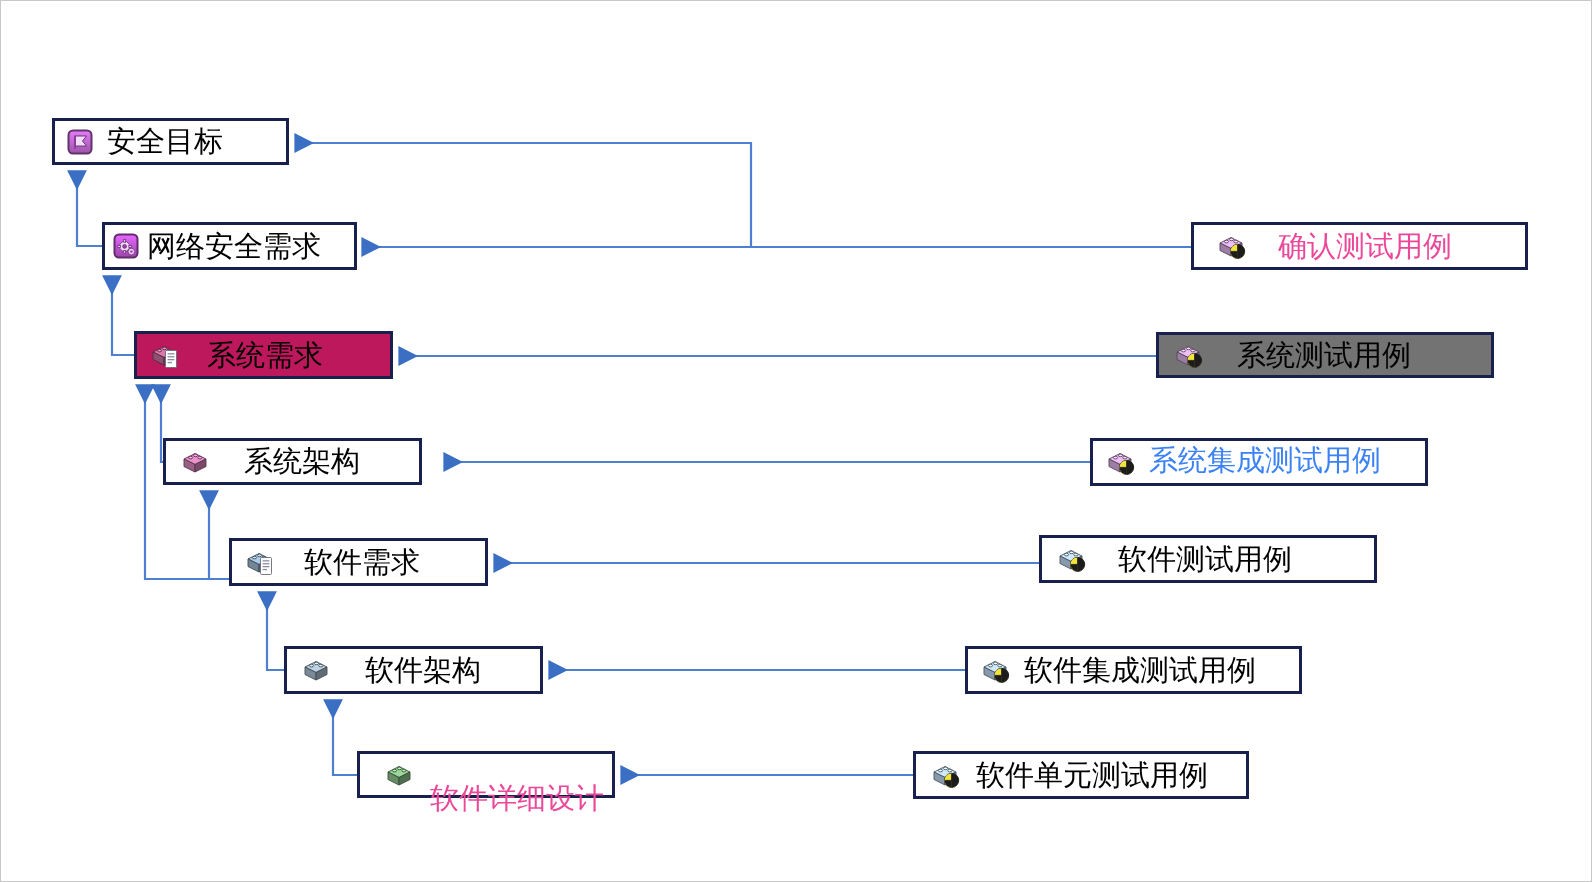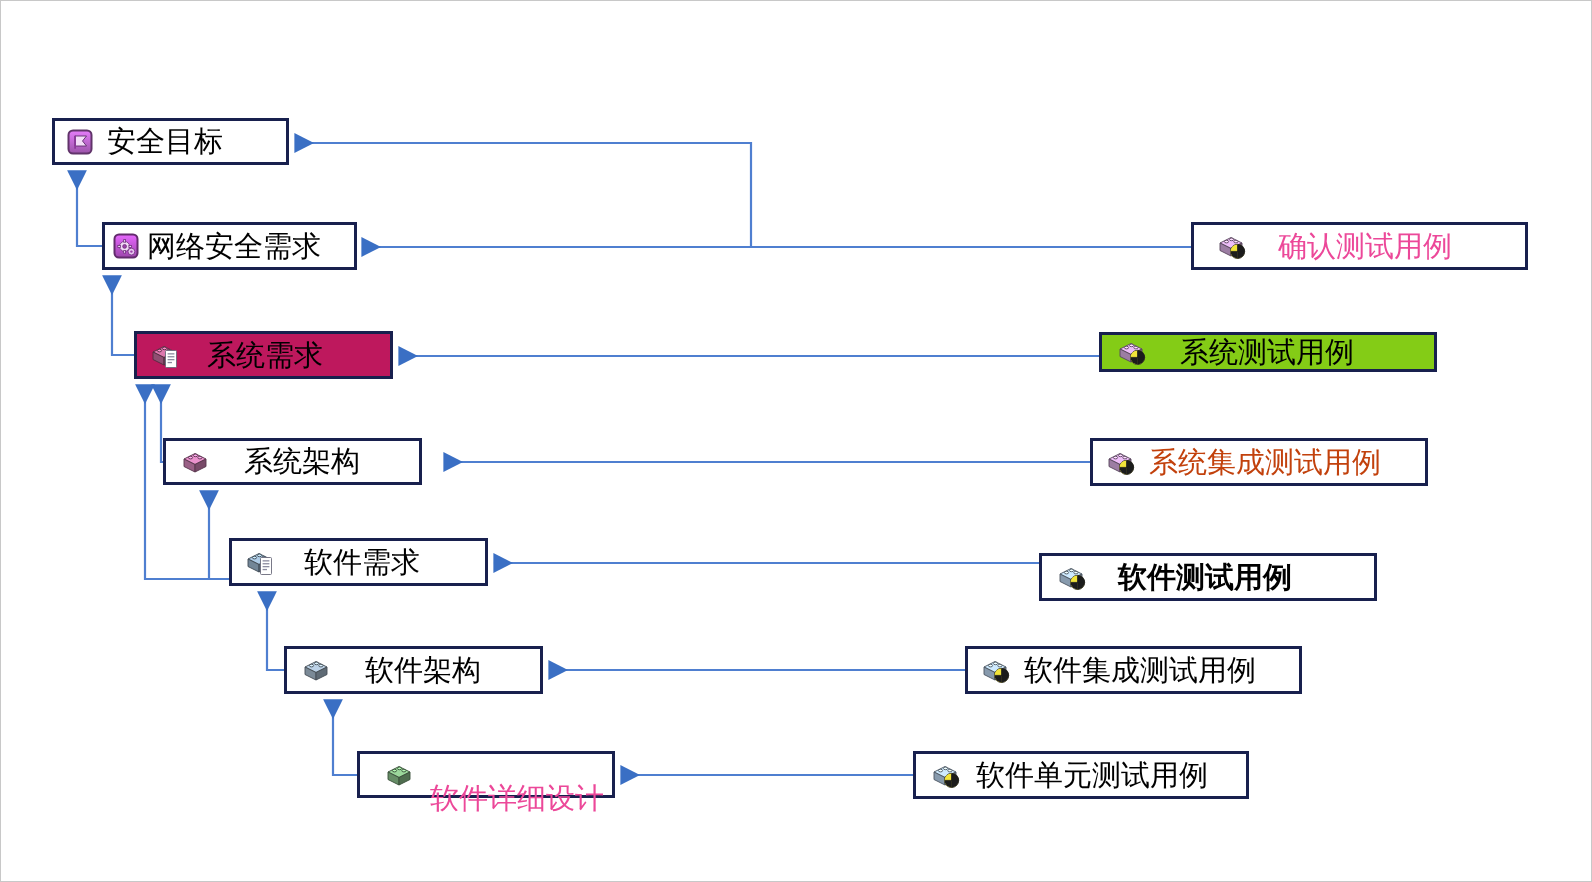--- a/index.html
+++ b/index.html
@@ -240,21 +240,21 @@
             <path d="M7 0 A7 7 0 0 0 7 14 Z" fill="#f2e43a"></path>
             <path d="M7 0 L7 14" stroke="#1c1c1c" stroke-width="0.8"></path>
             <path d="M0 7 L14 7" stroke="#1c1c1c" stroke-width="0.8"></path>
             <path d="M7 7 L14 7 A7 7 0 0 0 7 0 Z" fill="#1c1c1c"></path>
             <path d="M7 7 L0 7 A7 7 0 0 0 7 14 Z" fill="#1c1c1c"></path>
           </g>
         </svg></span>
     <span class="node-label" style="margin-left: 32px; color: #ec4899;">确认测试用例</span>
   </div>
 
-  <div class="node" style="left: 1098px; top: 331px; width: 338px; height: 40px; border-color: rgb(24, 32, 78); background: #84cc16;">
+  <div class="node" style="left: 1155px; top: 331px; width: 338px; height: 46px; border-color: rgb(24, 32, 78); background: #737373;">
     <span class="node-icon" style="margin-left: 14px;"><svg viewBox="0 0 30 30" width="30" height="30">
           <g stroke="#58465c" stroke-width="0.9" stroke-linejoin="round">
             <path d="M4 12 L15 6.5 L26 12 L15 17.5 Z" fill="#eebef9"></path>
             <path d="M4 12 L15 17.5 L15 25 L4 19.5 Z" fill="#9c7da3"></path>
             <path d="M26 12 L15 17.5 L15 25 L26 19.5 Z" fill="#79617e"></path>
             <ellipse cx="10.5" cy="10.6" rx="2.1" ry="1.3" fill="#ffdeff"></ellipse>
             <ellipse cx="15.5" cy="8.4" rx="2.1" ry="1.3" fill="#ffdeff"></ellipse>
             <ellipse cx="19.9" cy="10.6" rx="2.1" ry="1.3" fill="#ffdeff"></ellipse>
           </g>
           <g transform="translate(14.6,13.4)">
@@ -283,24 +283,24 @@
           <g transform="translate(14.6,13.4)">
             <circle cx="7" cy="7" r="7.1" fill="#f2e43a" stroke="#2b2b2b" stroke-width="0.9"></circle>
             <path d="M7 0 A7 7 0 0 1 7 14 Z" fill="#1c1c1c"></path>
             <path d="M7 0 A7 7 0 0 0 7 14 Z" fill="#f2e43a"></path>
             <path d="M7 0 L7 14" stroke="#1c1c1c" stroke-width="0.8"></path>
             <path d="M0 7 L14 7" stroke="#1c1c1c" stroke-width="0.8"></path>
             <path d="M7 7 L14 7 A7 7 0 0 0 7 0 Z" fill="#1c1c1c"></path>
             <path d="M7 7 L0 7 A7 7 0 0 0 7 14 Z" fill="#1c1c1c"></path>
           </g>
         </svg></span>
-    <span class="node-label" style="margin-left: 14px; color: #c2410c;">系统集成测试用例</span>
-  </div>
-
-  <div class="node" style="left: 1038px; top: 552px; width: 338px; height: 48px; border-color: rgb(24, 32, 78); background: rgb(255, 255, 255); font-weight: bold;">
+    <span class="node-label" style="margin-left: 14px; color: #3b82f6; font-family: Liberation Mono, monospace;">系统集成测试用例</span>
+  </div>
+
+  <div class="node" style="left: 1038px; top: 534px; width: 338px; height: 48px; border-color: rgb(24, 32, 78); background: rgb(255, 255, 255);">
     <span class="node-icon" style="margin-left: 14px;"><svg viewBox="0 0 30 30" width="30" height="30">
           <g stroke="#4c5661" stroke-width="0.9" stroke-linejoin="round">
             <path d="M4 12 L15 6.5 L26 12 L15 17.5 Z" fill="#ceeaff"></path>
             <path d="M4 12 L15 17.5 L15 25 L4 19.5 Z" fill="#879aad"></path>
             <path d="M26 12 L15 17.5 L15 25 L26 19.5 Z" fill="#697786"></path>
             <ellipse cx="10.5" cy="10.6" rx="2.1" ry="1.3" fill="#f0ffff"></ellipse>
             <ellipse cx="15.5" cy="8.4" rx="2.1" ry="1.3" fill="#f0ffff"></ellipse>
             <ellipse cx="19.9" cy="10.6" rx="2.1" ry="1.3" fill="#f0ffff"></ellipse>
           </g>
           <g transform="translate(14.6,13.4)">

